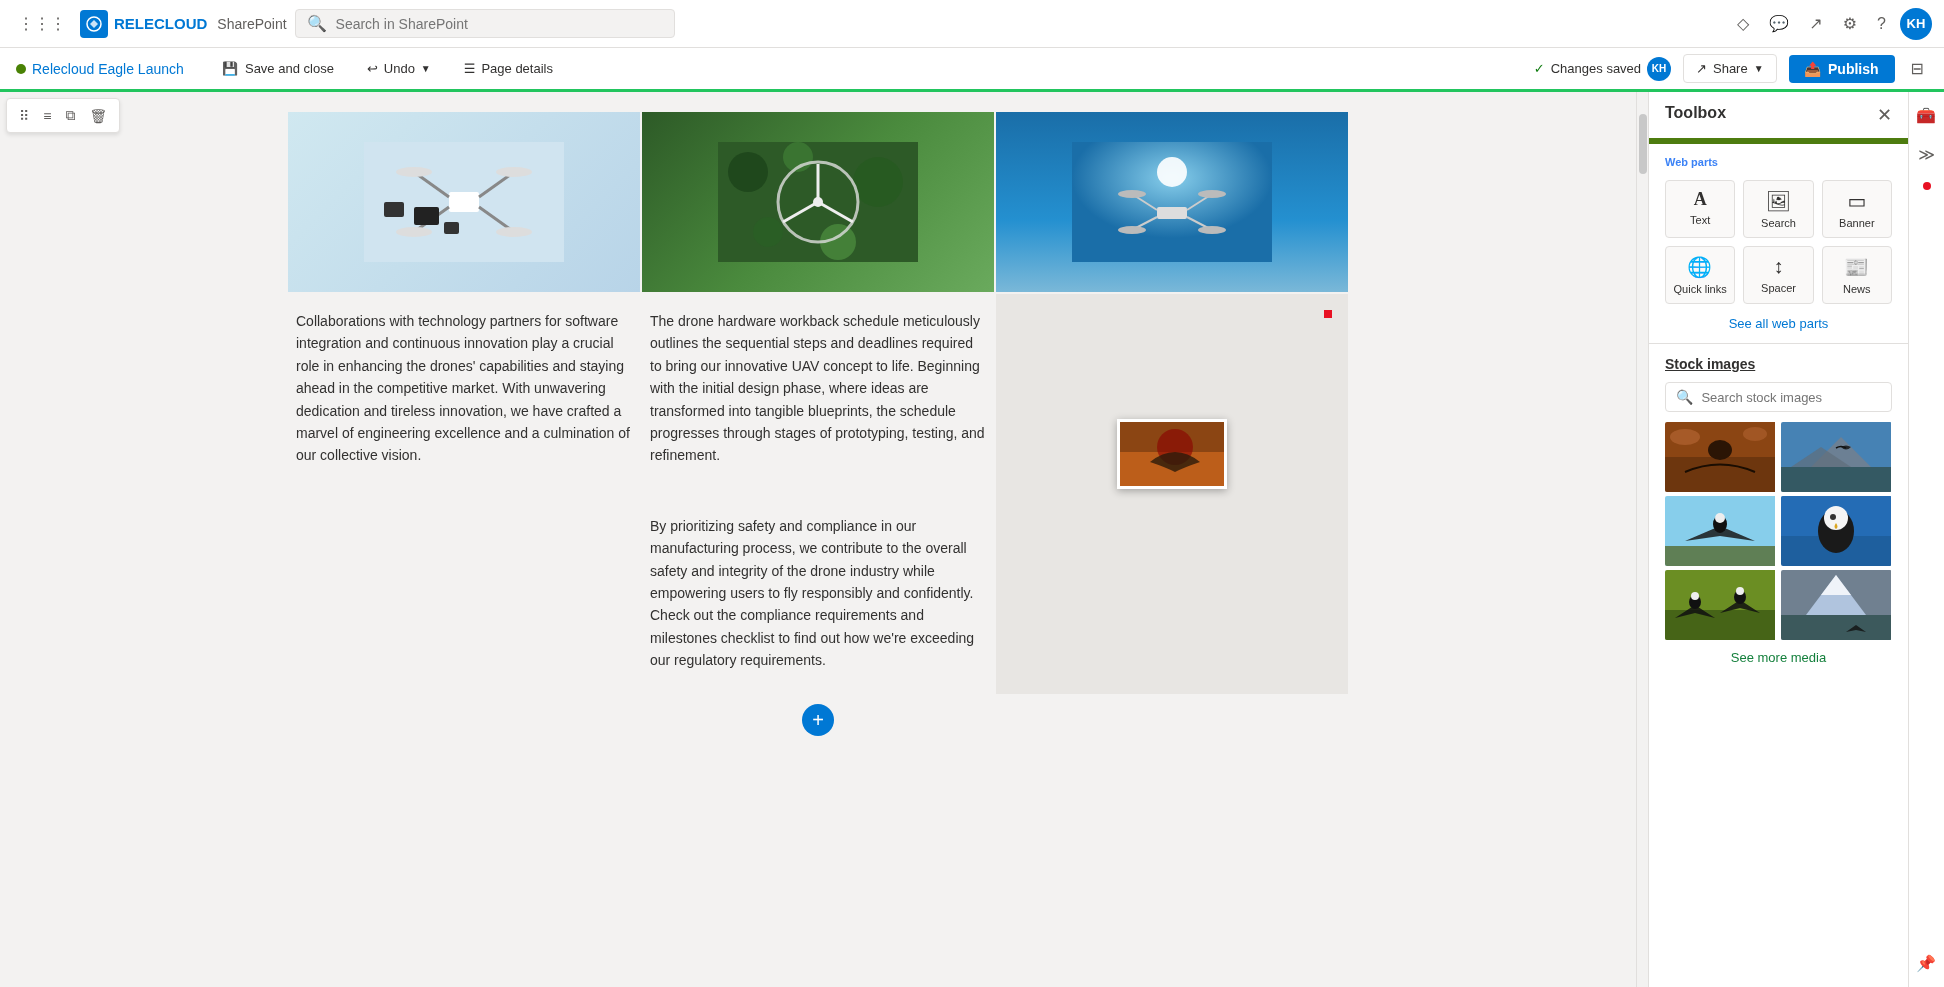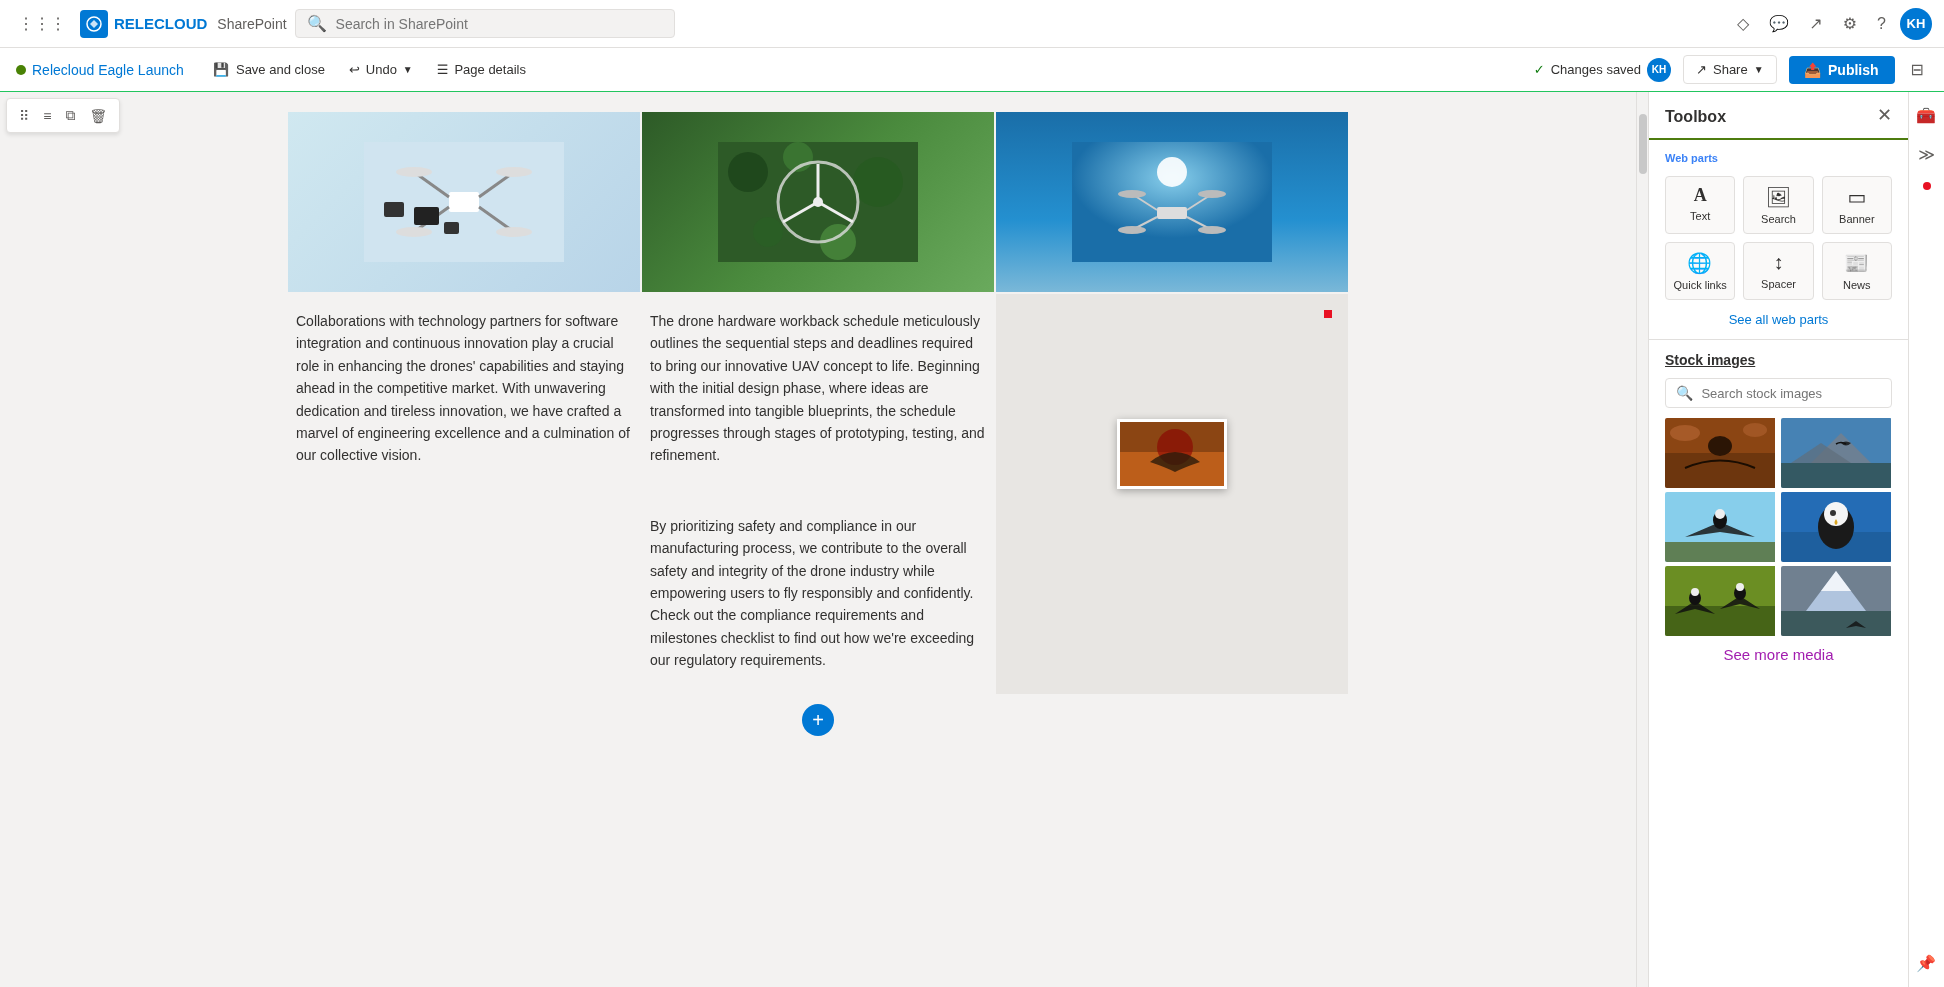--- a/index.html
+++ b/index.html
@@ -21,22 +21,22 @@
       padding: 4px 12px; gap: 8px; width: 380px; border: 1px solid #e1dfdd;
     }
     .search-box input { border: none; background: transparent; outline: none; font-size: 14px; width: 100%; color: #323130; }
     .top-bar-right { display: flex; align-items: center; gap: 8px; }
     .icon-btn { background: none; border: none; cursor: pointer; padding: 6px; border-radius: 4px; color: #605e5c; font-size: 16px; display: flex; align-items: center; justify-content: center; }
     .avatar { width: 32px; height: 32px; border-radius: 50%; background: #0078d4; color: #fff; display: flex; align-items: center; justify-content: center; font-size: 13px; font-weight: 600; }
 
     
     .second-bar {
       display: flex; align-items: center; height: 44px;
-      background: #fff; border-bottom: 1px solid #22c55e;
-      padding: 0 16px; gap: 4px;
+      background: #fff; border-bottom: 3px solid #22c55e;
+      padding: 0 16px; gap: 13px;
     }
     .site-name { font-size: 14px; color: #0078d4; margin-right: 16px; display: flex; align-items: center; gap: 6px; cursor: pointer; }
     .site-dot { width: 10px; height: 10px; background: #498205; border-radius: 50%; }
     .second-bar-btn {
       display: flex; align-items: center; gap: 6px;
       background: none; border: none; cursor: pointer;
       padding: 6px 10px; font-size: 13px; color: #323130;
       border-radius: 4px;
     }
     .second-bar-right { margin-left: auto; display: flex; align-items: center; gap: 12px; }
@@ -86,22 +86,22 @@
       background: #0078d4; color: #fff; border: none; cursor: pointer;
       font-size: 20px; margin: 0 auto; position: relative; z-index: 10;
     }
 
     
     .toolbox-panel {
       width: 260px; background: #fff; border-left: 1px solid #e1dfdd;
       overflow-y: auto; flex-shrink: 0;
     }
     .toolbox-header {
-      display: flex; align-items: flex-end; justify-content: space-between;
-      padding: 12px 16px; border-bottom: 2px solid #4d7c0f; gap: 16px;
+      display: flex; align-items: flex-start; justify-content: space-between;
+      padding: 12px 16px; border-bottom: 6px solid #4d7c0f; gap: 16px;
     }
     .toolbox-title { font-size: 16px; font-weight: 600; color: #323130; }
     .toolbox-close { background: none; border: none; cursor: pointer; color: #605e5c; font-size: 18px; }
 
     
     .toolbox-section { padding: 12px 16px; border-bottom: 1px solid #e1dfdd; }
     .toolbox-section-title { font-size: 11px; font-weight: 600; color: #3b82f6; margin-bottom: 12px; }
 
     .web-parts-grid { display: grid; grid-template-columns: 1fr 1fr 1fr; gap: 8px; margin-bottom: 12px; }
     .web-part-item {
@@ -118,21 +118,21 @@
     .stock-section { padding: 12px 16px; }
     .stock-title { font-size: 14px; font-weight: 600; color: #323130; margin-bottom: 10px; text-decoration: underline; }
     .stock-search {
       display: flex; align-items: center; gap: 8px;
       border: 1px solid #e1dfdd; border-radius: 4px;
       padding: 6px 10px; margin-bottom: 10px; background: #fff;
     }
     .stock-search input { border: none; outline: none; font-size: 13px; width: 100%; color: #323130; }
     .stock-grid { display: grid; grid-template-columns: 1fr 1fr; gap: 4px; margin-bottom: 10px; }
     .stock-img-placeholder { width: 100%; height: 70px; border-radius: 2px; cursor: pointer; overflow: hidden; }
-    .see-more-link { font-size: 15px; color: #a21caf; cursor: pointer; text-align: center; display: block; margin-top: 8px; }
+    .see-more-link { font-size: 13px; color: #15803d; cursor: pointer; text-align: center; display: block; margin-top: 8px; }
 
     
     .section-templates { padding: 12px 16px; }
     .section-templates-title { font-size: 14px; font-weight: 600; color: #323130; }
 
     
     ::-webkit-scrollbar { width: 6px; }
     ::-webkit-scrollbar-track { background: transparent; }
     ::-webkit-scrollbar-thumb { background: #c8c8c8; border-radius: 3px; }
 

